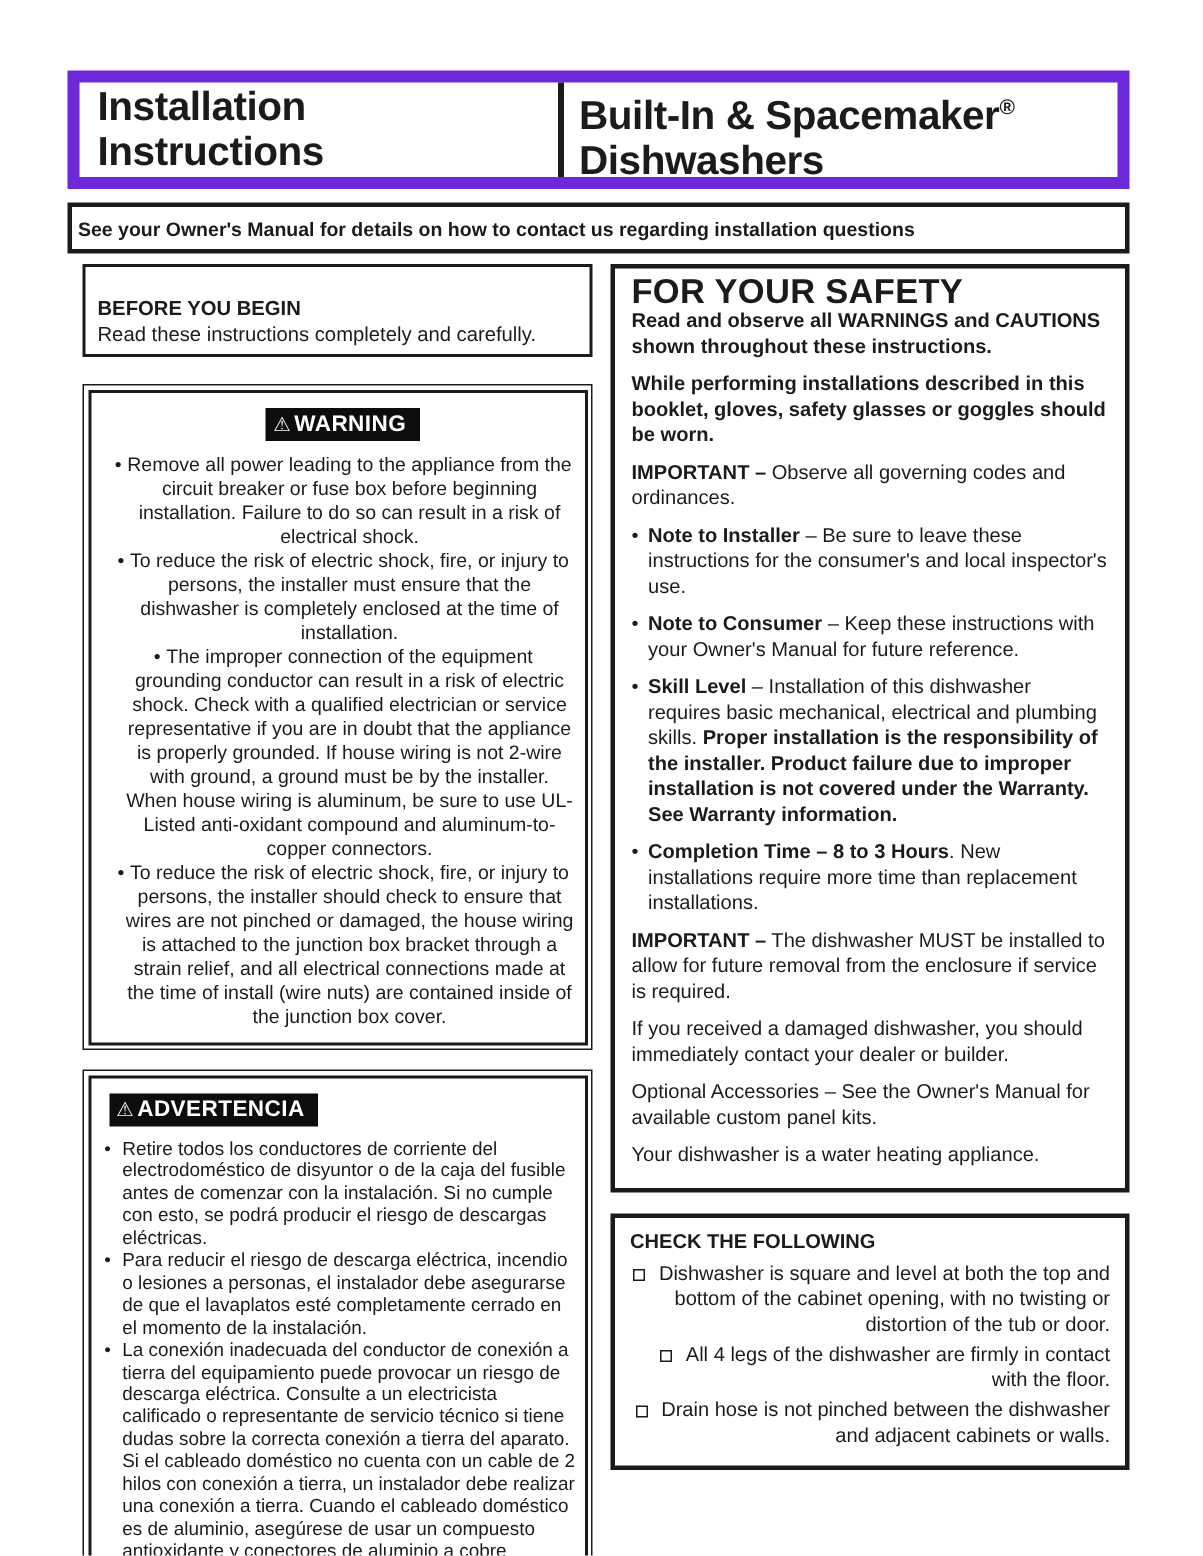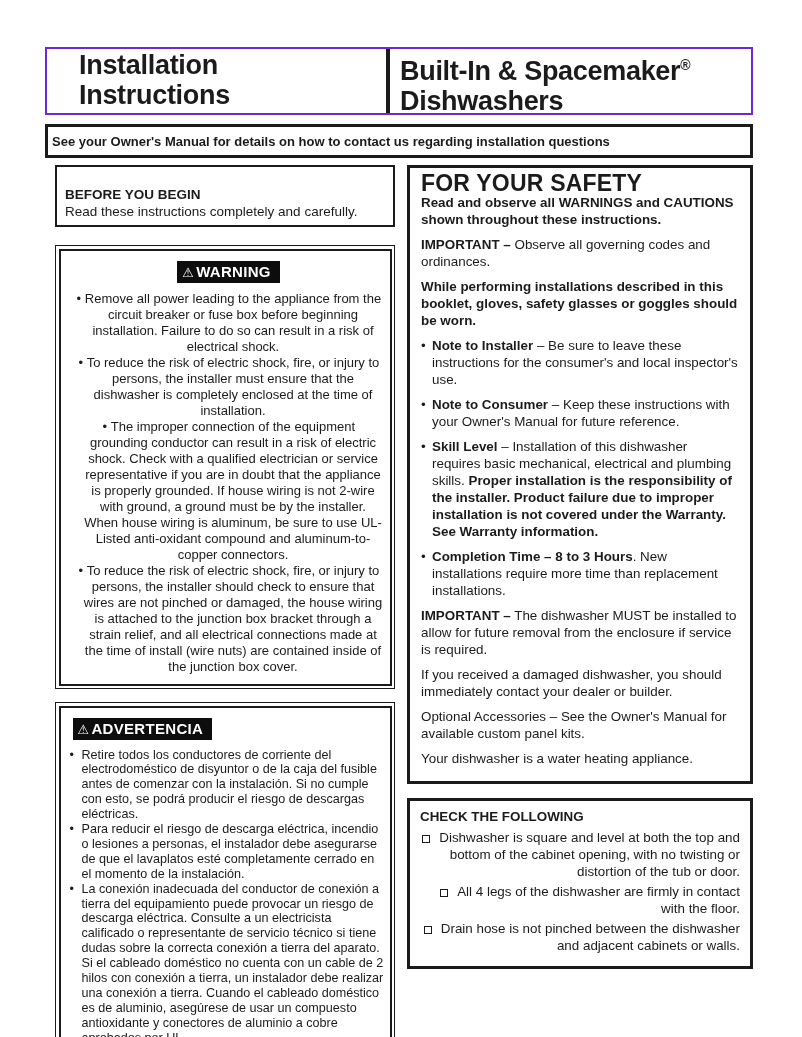--- a/index.html
+++ b/index.html
@@ -7,21 +7,21 @@
   html, body { margin: 0; padding: 0; }
   body {
     width: 802px; height: 1037px; overflow: hidden;
     background: #ffffff; color: #1b1b1b;
     font-family: "Liberation Sans", "DejaVu Sans", sans-serif;
     -webkit-font-smoothing: antialiased;
   }
   .page { position: relative; width: 802px; height: 1037px; padding: 47px 49px 0 45px; }
 
   
-  .masthead { display: flex; border: 2px solid #6d28d9; height: 68px; padding-left: 20px; }
+  .masthead { display: flex; border: 8px solid #6d28d9; height: 79px; }
   .masthead-cell { padding: 1px 0 0 12px; }
   .masthead-left  { width: 323px; border-right: 4px solid #1b1b1b; }
   .masthead-right { flex: 1; padding-left: 10px; }
   .masthead h1 { margin: 0; font-size: 27px; line-height: 30px; font-weight: bold; letter-spacing: -0.3px; white-space: nowrap; }
   .masthead sup { font-size: 14px; vertical-align: 10px; }
 
   
   .banner { border: 3px solid #1b1b1b; margin-top: 9px; padding: 7px 4px 6px; text-align: left;
             font-size: 13px; font-weight: bold; }
 
@@ -113,22 +113,22 @@
         </div>
       </div>
 
     </div>
 
     <div class="col-right">
 
       <div class="safety-box">
         <h2 class="safety-title">FOR YOUR SAFETY</h2>
         <p class="tight"><b>Read and observe all WARNINGS and CAUTIONS shown throughout these instructions.</b></p>
+        <p><b>While performing installations described in this booklet, gloves, safety glasses or goggles should be worn.</b></p>
         <p><b>IMPORTANT –</b><span> Observe all governing codes and ordinances.</span></p>
-        <p><b>While performing installations described in this booklet, gloves, safety glasses or goggles should be worn.</b></p>
         <ul class="safety-list">
           <li><b>Note to Installer</b><span> – Be sure to leave these instructions for the consumer's and local inspector's use.</span></li>
           <li><b>Note to Consumer</b><span> – Keep these instructions with your Owner's Manual for future reference.</span></li>
           <li><b>Skill Level</b><span> – Installation of this dishwasher requires basic mechanical, electrical and plumbing skills. </span><b>Proper installation is the responsibility of the installer. Product failure due to improper installation is not covered under the Warranty. See Warranty information.</b></li>
           <li><b>Completion Time – 8 to 3 Hours</b><span>. New installations require more time than replacement installations.</span></li>
         </ul>
         <p><b>IMPORTANT –</b><span> The dishwasher MUST be installed to allow for future removal from the enclosure if service is required.</span></p>
         <p>If you received a damaged dishwasher, you should immediately contact your dealer or builder.</p>
         <p>Optional Accessories – See the Owner's Manual for available custom panel kits.</p>
         <p>Your dishwasher is a water heating appliance.</p>

